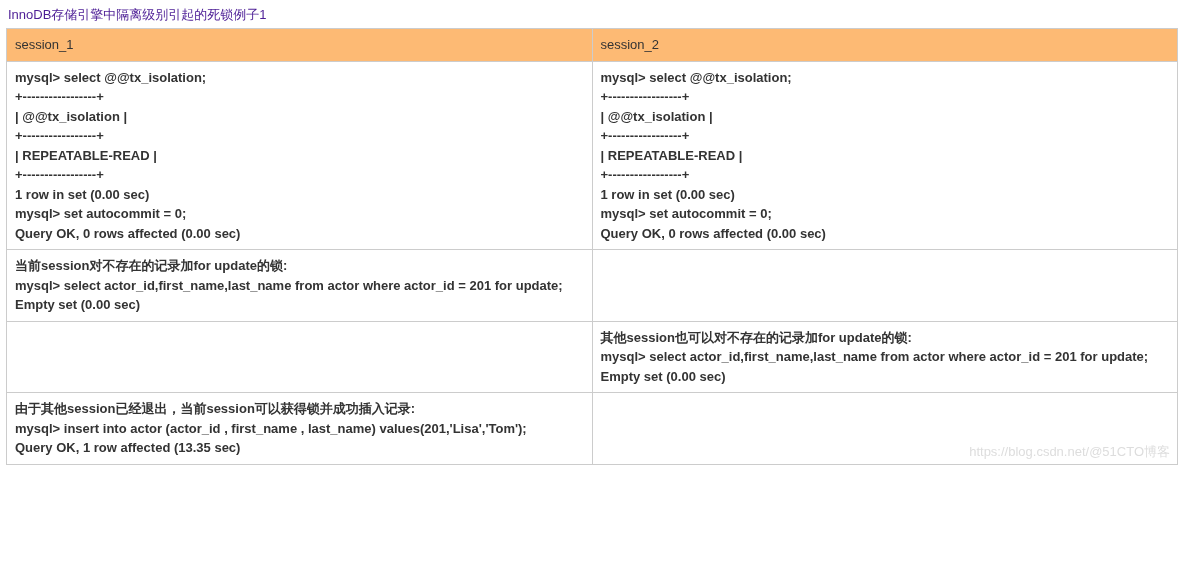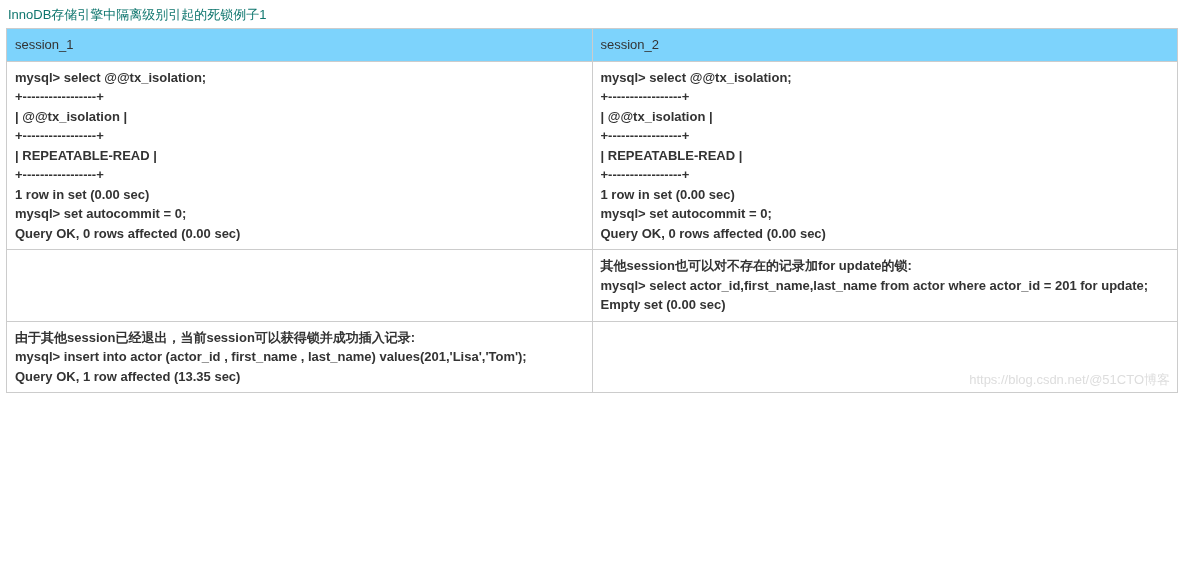--- a/index.html
+++ b/index.html
@@ -10,39 +10,39 @@
     body {
       font-family: Arial, "Microsoft YaHei", sans-serif;
       font-size: 13px;
       color: #333;
       background: #fff;
       padding: 6px;
       position: relative;
     }
     .title {
       font-size: 13px;
-      color: #0f766e;
+      color: #4c1d95;
       margin-bottom: 4px;
       padding-left: 2px;
     }
     table {
       width: 100%;
       border-collapse: collapse;
       table-layout: fixed;
     }
     th, td {
       border: 1px solid #ccc;
       padding: 6px 8px;
       text-align: left;
       vertical-align: top;
       font-weight: bold;
       line-height: 1.5;
     }
     th {
-      background: #7dd3fc;
+      background: #fdba74;
       font-weight: normal;
     }
     td {
       white-space: pre-line;
       word-wrap: break-word;
     }
     .watermark {
       position: absolute;
       bottom: 10px;
       right: 14px;
@@ -78,20 +78,26 @@
 +-----------------+
 | @@tx_isolation  |
 +-----------------+
 | REPEATABLE-READ |
 +-----------------+
 1 row in set (0.00 sec)
 mysql&gt; set autocommit = 0;
 Query OK, 0 rows affected (0.00 sec)</td>
     </tr>
     <tr>
+      <td>当前session对不存在的记录加for update的锁:
+mysql&gt; select actor_id,first_name,last_name from actor where actor_id = 201 for update;
+Empty set (0.00 sec)</td>
+      <td></td>
+    </tr>
+    <tr>
       <td></td>
       <td>其他session也可以对不存在的记录加for update的锁:
 mysql&gt; select actor_id,first_name,last_name from actor where actor_id = 201 for update;
 Empty set (0.00 sec)</td>
     </tr>
     <tr>
       <td>由于其他session已经退出，当前session可以获得锁并成功插入记录:
 mysql&gt; insert into actor (actor_id , first_name , last_name) values(201,'Lisa','Tom');
 Query OK, 1 row affected (13.35 sec)</td>
       <td></td>

